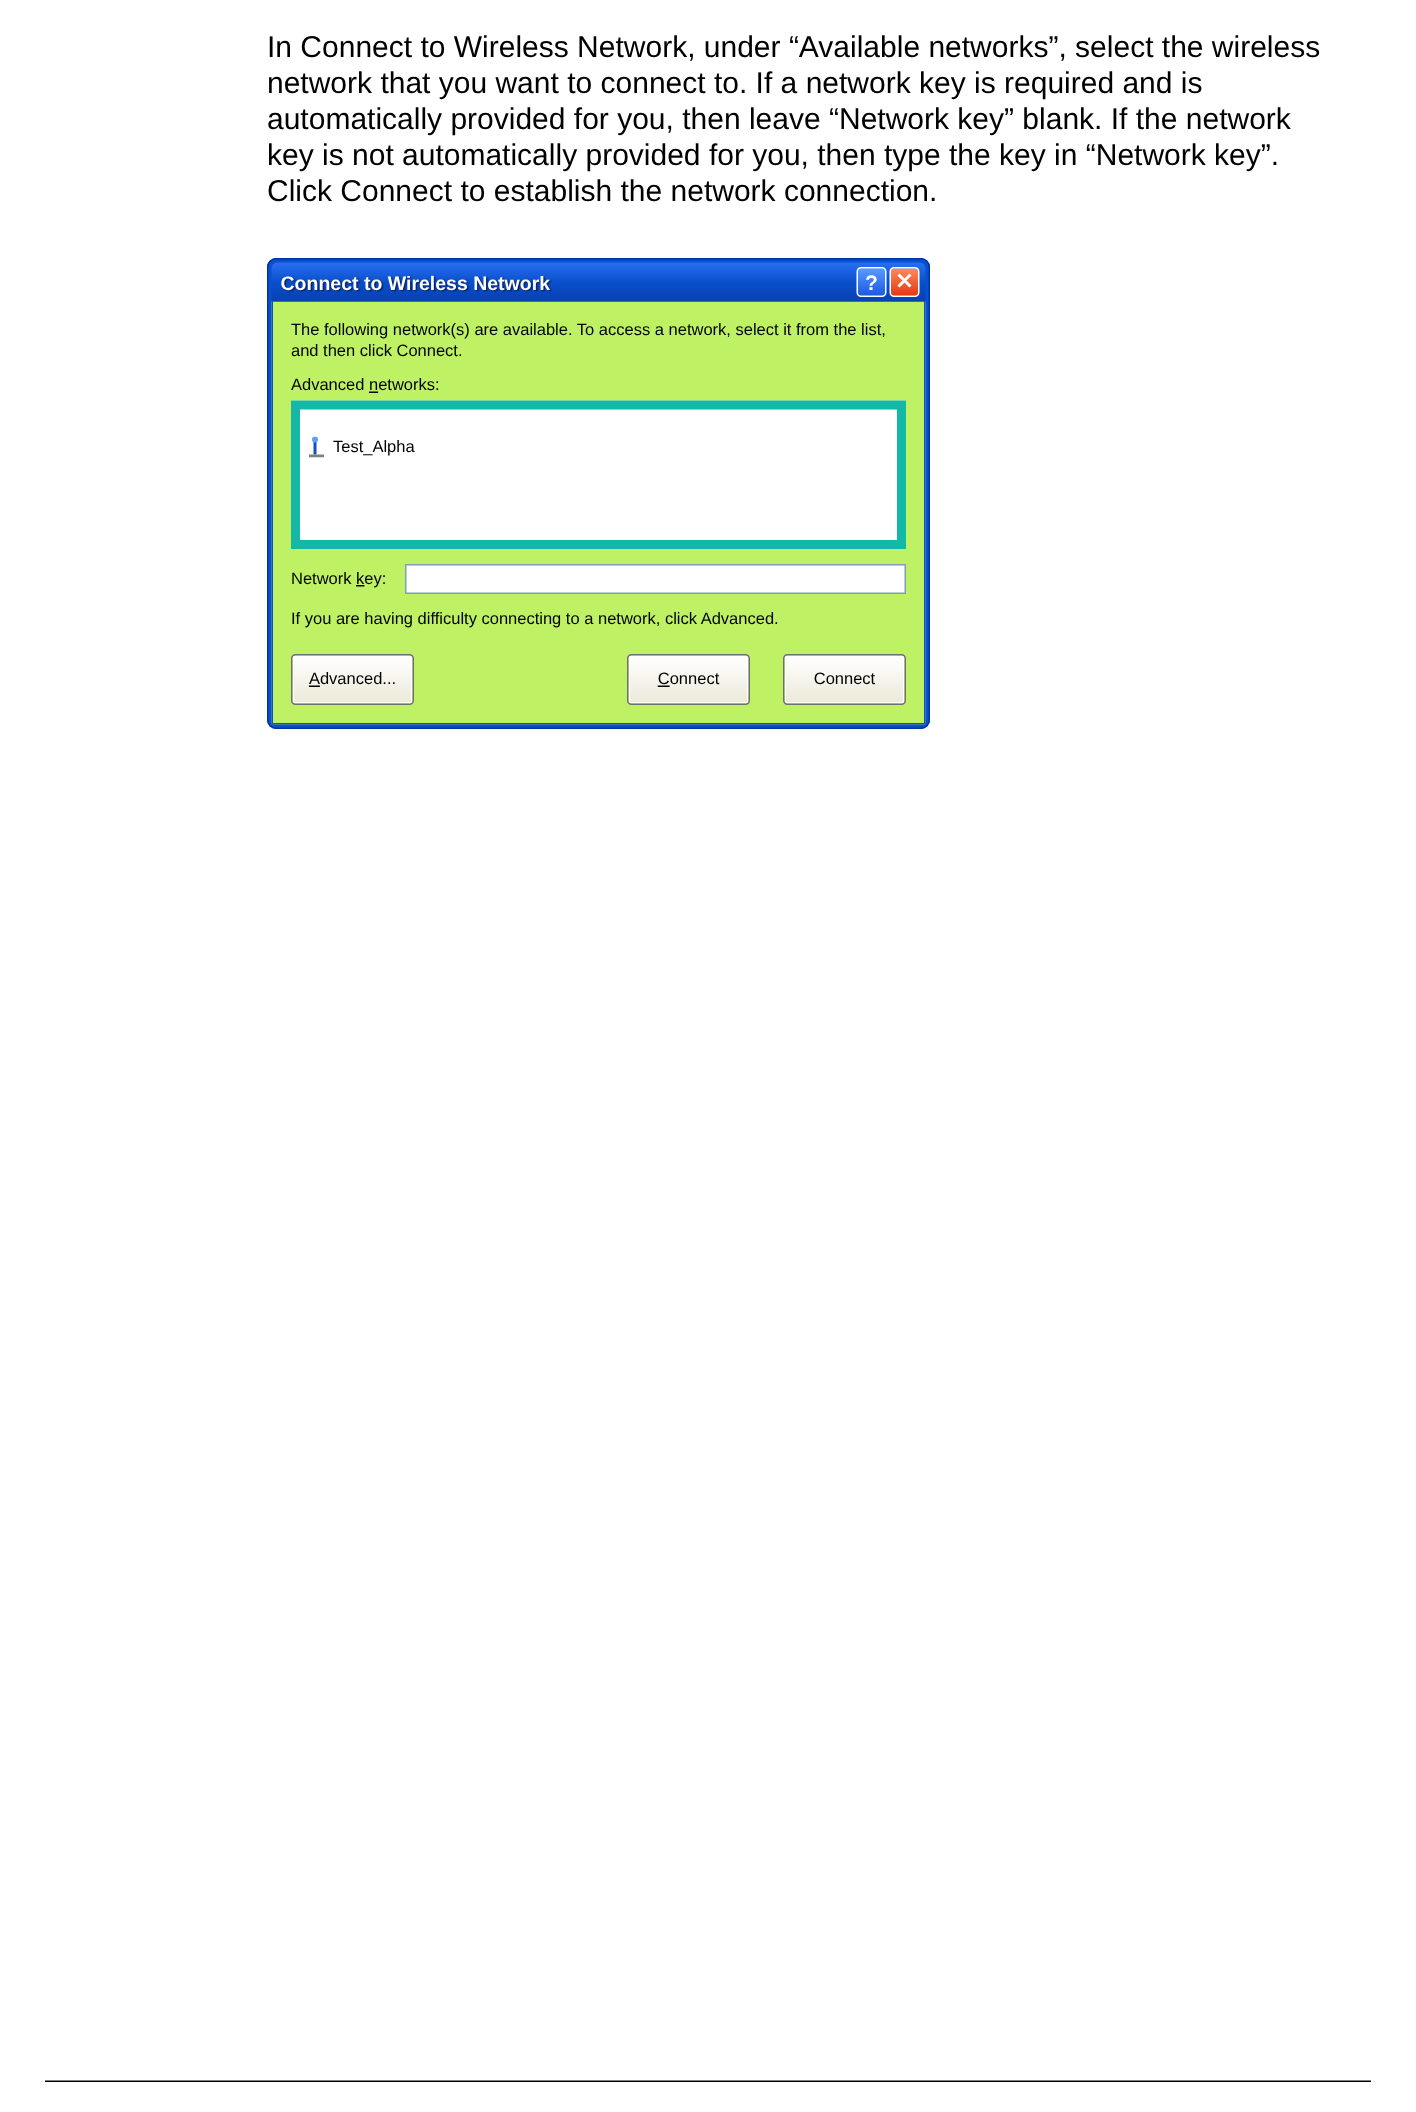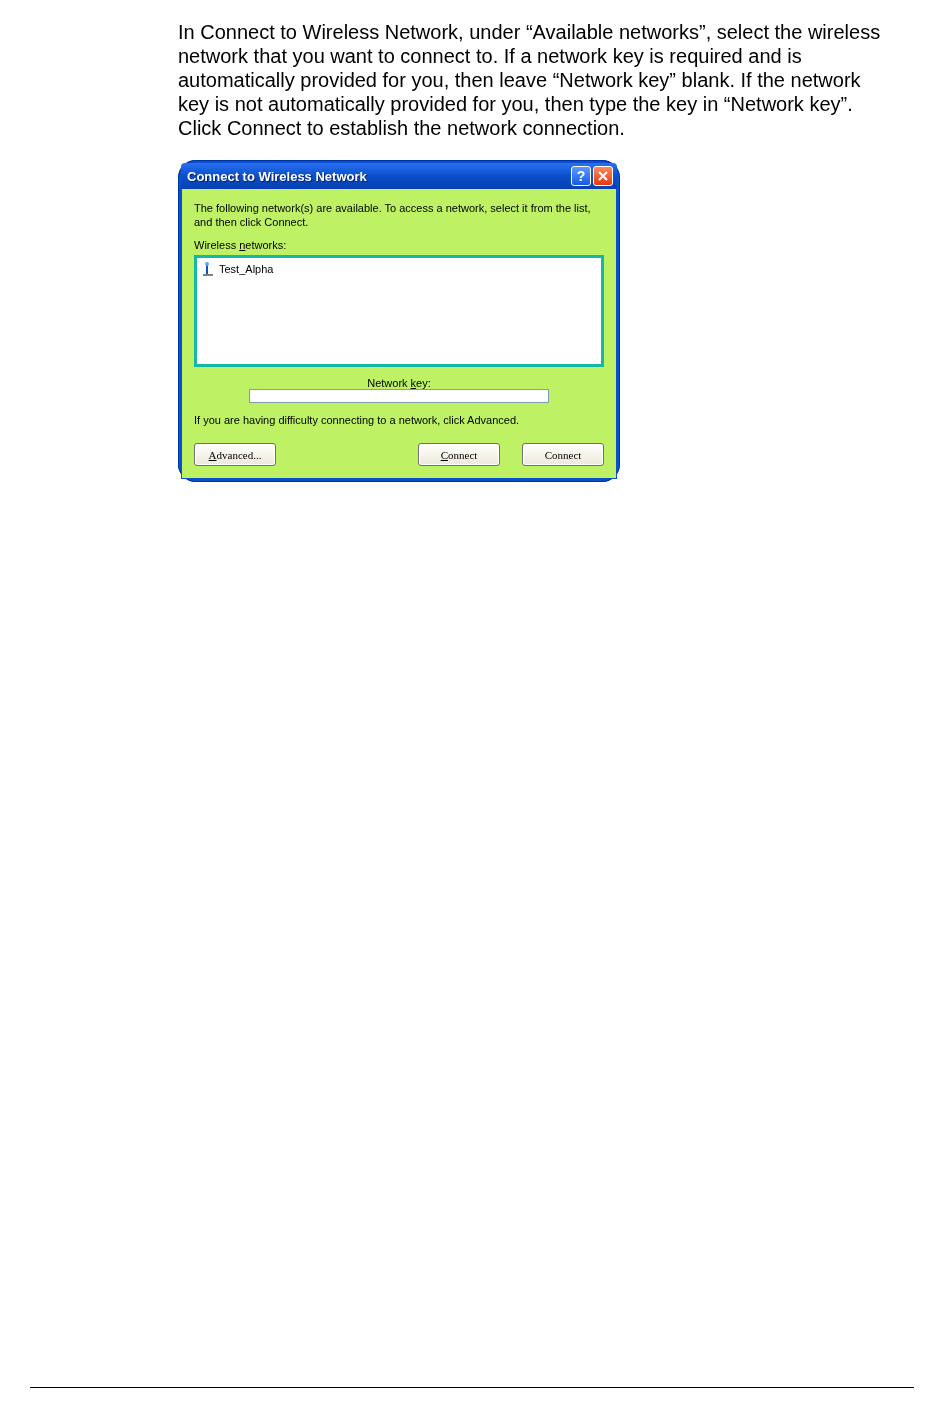--- a/index.html
+++ b/index.html
@@ -22,24 +22,24 @@
     top: 0px;
     width: 710px;
     font-size: 20px;
     line-height: 24px;
     color: #000000;
   }
   
   .dialog-frame {
     position: absolute;
     left: 178px;
-    top: 160px;
+    top: 172px;
     width: 442px;
     background: #0a4fcc;
-    border-radius: 18px;
+    border-radius: 6px;
     padding: 3px;
     box-sizing: border-box;
     box-shadow: 0 0 0 1px #0034a6 inset;
   }
   .titlebar {
     height: 26px;
     background: linear-gradient(to bottom, #2a6ff0 0%, #0a4fcc 50%, #0840b0 100%);
     border-top-left-radius: 4px;
     border-top-right-radius: 4px;
     display: flex;
@@ -95,25 +95,25 @@
   }
   .dlg-p {
     margin: 0 0 10px 0;
     line-height: 14px;
   }
   .dlg-label {
     margin: 0 0 4px 0;
   }
   .listbox {
     background: #fff;
-    border: 3px solid #14b8a6;
-    height: 112px;
+    border: 6px solid #14b8a6;
+    height: 99px;
     width: 410px;
     box-sizing: border-box;
-    padding: 2px 4px;
+    padding: 16px 4px;
     margin-bottom: 10px;
     overflow: hidden;
   }
   .list-item {
     display: flex;
     align-items: center;
     gap: 4px;
     height: 18px;
     font-size: 11px;
     cursor: default;
@@ -123,22 +123,22 @@
     height: 14px;
     display: flex;
     align-items: center;
     justify-content: center;
   }
   .infra-icon svg { width: 10px; height: 14px; }
   .adhoc-icon svg { width: 14px; height: 10px; }
   .key-row {
     display: flex;
     align-items: center;
+    gap: 12px;
     margin: 6px 0 10px 0;
-    flex-direction: column;
   }
   .key-row label {
     font-size: 11px;
     white-space: nowrap;
   }
   .key-input {
     flex: 1;
     height: 20px;
     border: 1px solid #7f9db9;
     background: #fff;
@@ -153,22 +153,22 @@
     justify-content: space-between;
     align-items: center;
     margin-top: 16px;
   }
   .button-row .right {
     display: flex;
     gap: 22px;
   }
   .xp-btn {
     min-width: 82px;
-    height: 23px;
-    font-family: Liberation Serif, serif;
+    height: 34px;
+    font-family: Liberation Sans, sans-serif;
     font-size: 11px;
     background: linear-gradient(to bottom, #ffffff, #ece9d8);
     border: 1px solid #707070;
     border-radius: 3px;
     box-shadow: inset 0 0 0 1px #fff;
     cursor: default;
     padding: 0 8px;
   }
   .footer-rule {
     position: absolute;
@@ -199,21 +199,21 @@
               </svg>
         </span>
       </div>
     </div>
   </div>
 
   <div class="dialog-body">
     <p class="dlg-p">The following network(s) are available. To access a network, select it from the list, and then click Connect.</p>
 
     <p class="dlg-label">
-      <span>Wireless </span><span class="u">n</span><span>etworks:</span>
+      <span>Advanced </span><span class="u">n</span><span>etworks:</span>
     </p>
 
     <div class="listbox">
       <div class="list-item">
         <span class="net-icon infra-icon">
           <svg viewBox="0 0 10 14">
             <rect x="3" y="2" width="2" height="10" fill="#1050c0"></rect>
             <circle cx="4" cy="2" r="2" fill="#5aa0ff"></circle>
             <rect x="0" y="12" width="10" height="2" fill="#808080"></rect>
           </svg>

